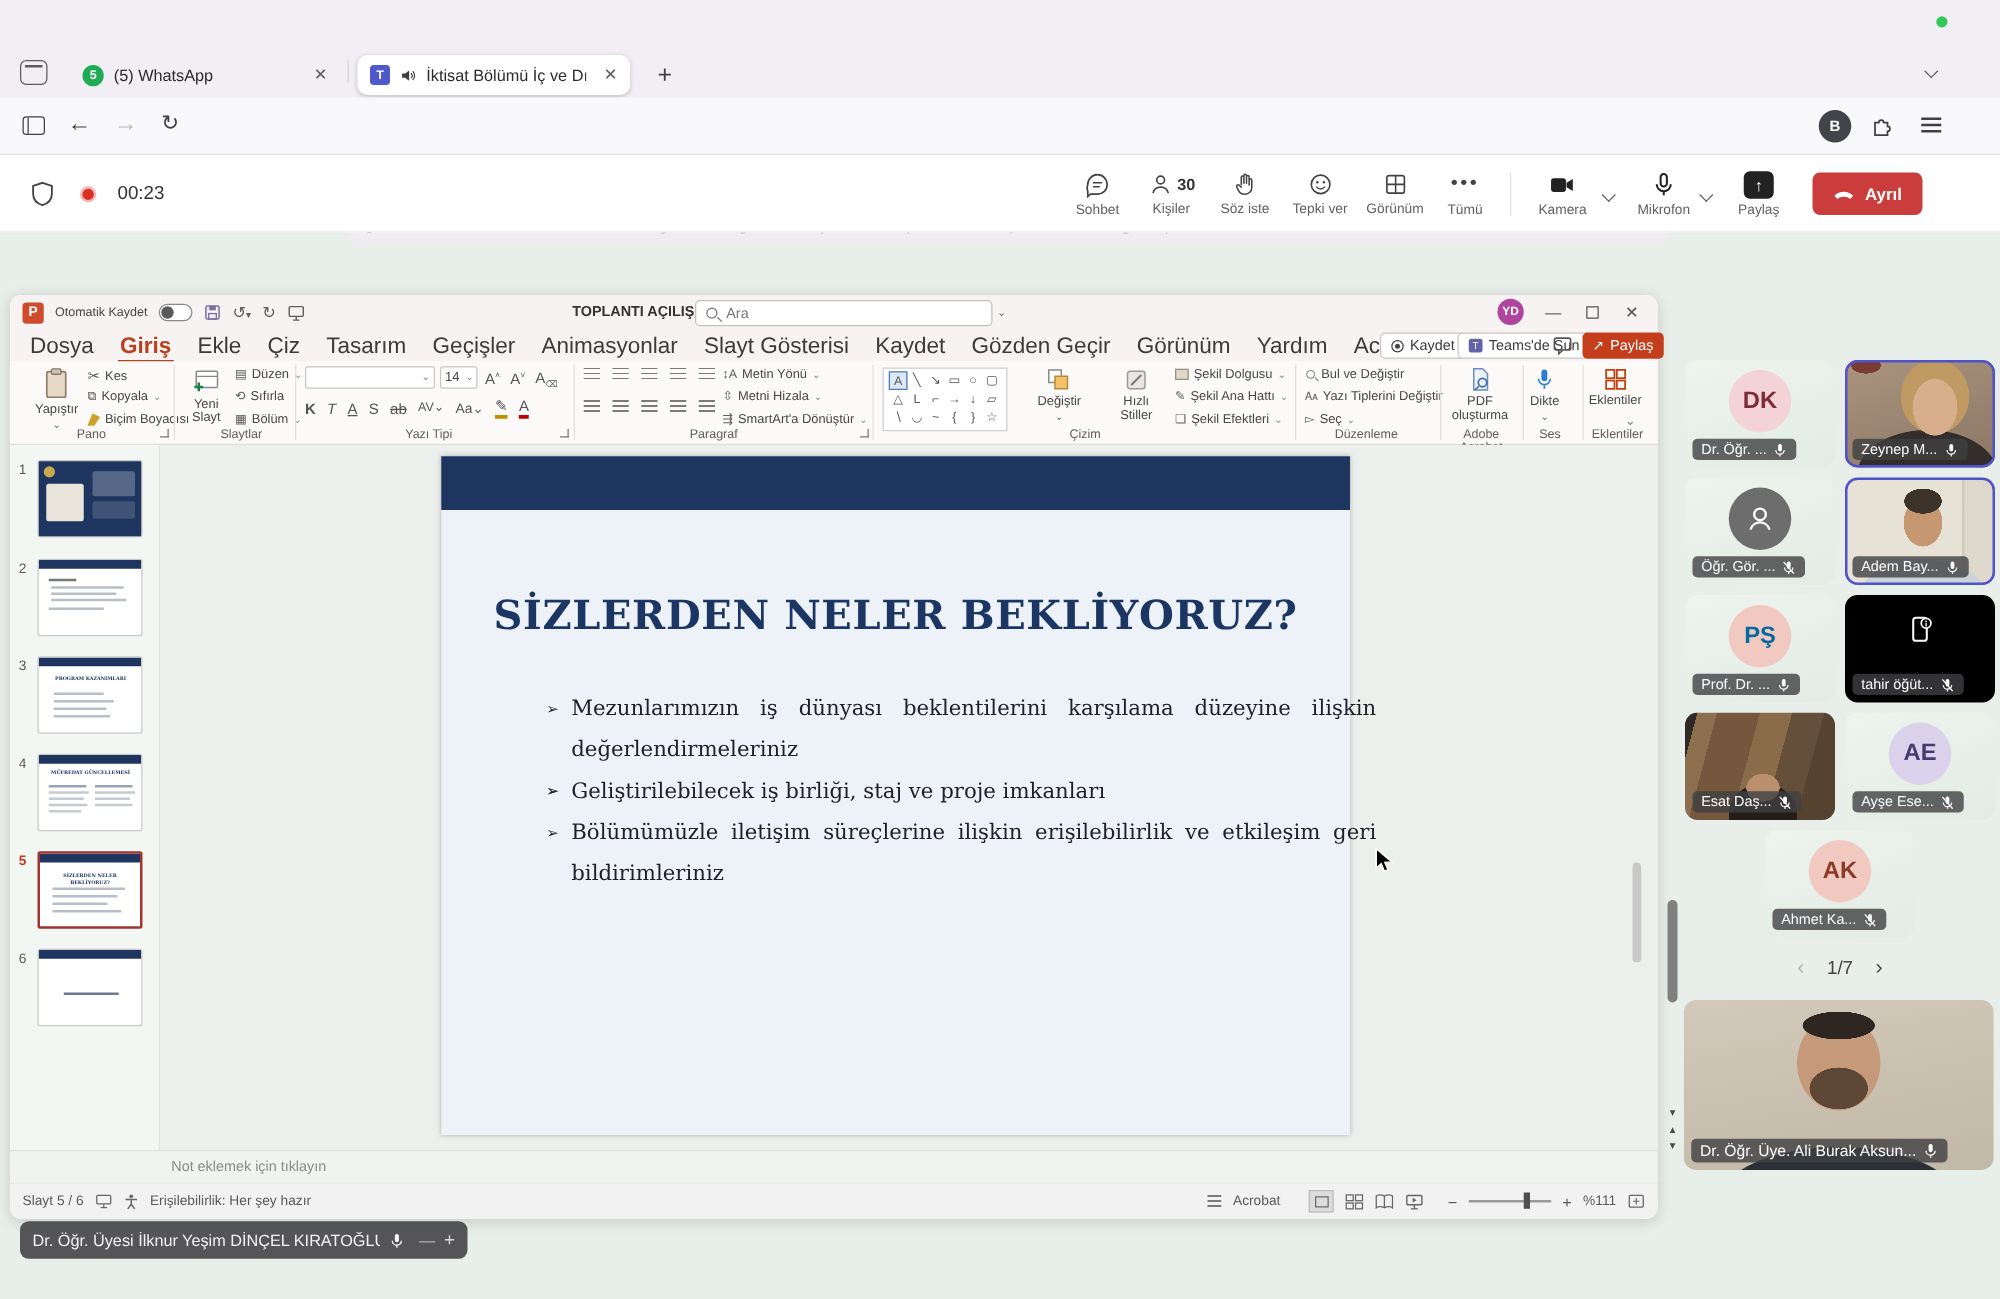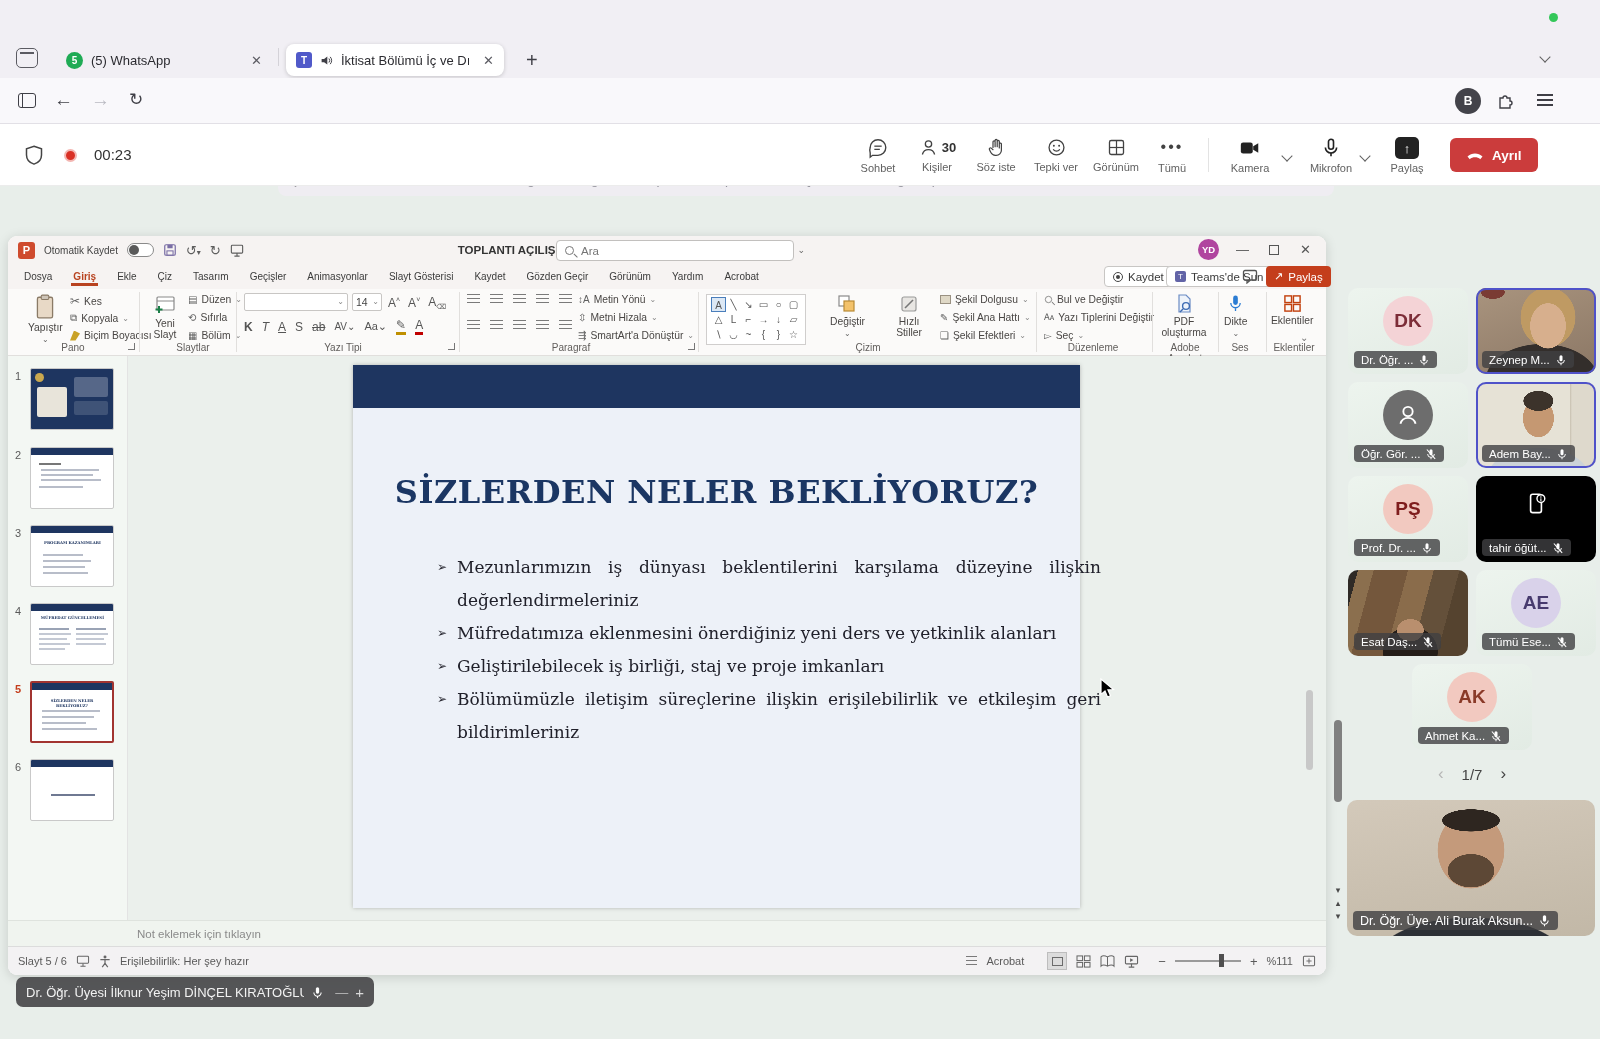--- a/index.html
+++ b/index.html
@@ -36,21 +36,21 @@
   .leave-btn { background:#cb3c3c; border-radius:6px; height:34px; padding:0 16px; gap:8px; color:#fff; font-size:13.5px; font-weight:bold; }
   .vdiv { width:1px; height:34px; background:#e3e3e3; }
   .rec-dot { width:13px; height:13px; border-radius:50%; background:#d93025; border:2.5px solid #f3b6b2; }
 
   
   .pptwin { left:8px; top:236px; width:1318px; height:739px; background:#fff; border-radius:9px; box-shadow:0 2px 12px rgba(0,0,0,.15); }
   .pptwin .abs { position:absolute; }
   .ppt-titlebar { left:0; top:0; width:1318px; height:28px; background:#f6f3f2; border-radius:9px 9px 0 0; }
   .ppt-menubar { left:0; top:28px; width:1318px; height:25px; background:#f6f3f2; }
   .ppt-ribbon { left:0; top:53px; width:1318px; height:67px; background:#fbfaf9; border-bottom:1px solid #e1dfdd; }
-  .menu-item { font-size:10px; color:#3b3b3b; padding:4px 2px; }
+  .menu-item { font-size:18px; color:#3b3b3b; padding:4px 2px; }
   .menu-item.active { font-weight:bold; color:#b8421f; box-shadow:inset 0 -3px 0 #b8421f; }
   .qat-ico { color:#5e5e5e; font-size:13px; }
   .ppt-logo { width:17px; height:17px; border-radius:3px; background:#cf4b2e; color:#fff; font-size:11px; font-weight:bold; display:flex; align-items:center; justify-content:center; }
   .toggle { width:27px; height:14px; border:1px solid #8a8a8a; border-radius:8px; background:#fff; position:relative; }
   .toggle:before { content:""; position:absolute; left:1px; top:1px; width:10px; height:10px; border-radius:50%; background:#5a5a5a; }
   .searchbox { width:238px; height:21px; background:#fff; border:1px solid #c2c0be; border-radius:4px; gap:7px; padding:0 8px; font-size:11.5px; color:#757575; }
   .mag { width:9px; height:9px; border:1.4px solid #777; border-radius:50%; position:relative; }
   .mag:after { content:""; position:absolute; left:7px; top:8px; width:5px; height:1.4px; background:#777; transform:rotate(45deg); }
   .win-ctl { color:#555; font-size:13px; }
   .yd-avatar { width:21px; height:21px; border-radius:50%; background:#b0459f; color:#fff; font-size:9.5px; font-weight:bold; display:flex; align-items:center; justify-content:center; }
@@ -600,21 +600,21 @@
   <div class="abs thumb" style="top:523px">
     <div class="bar"></div>
     <div class="tline" style="left:20px;top:34px;width:44px;background:#6f7992"></div>
   </div>
 
   <div class="abs slide">
     <div class="slide-topbar"></div>
     <div class="slide-title">SİZLERDEN NELER BEKLİYORUZ?</div>
     <div class="bullets">
       <p><span class="mk">➢</span><span>Mezunlarımızın iş dünyası beklentilerini karşılama düzeyine ilişkin değerlendirmeleriniz</span></p>
-      <p><span class="mk">➢</span><span>Müfredatımıza eklenmesini önerdiğiniz yeni ders ve yetkinlik alanları</span></p>
+      <p><span class="mk">➢</span></p>
       <p><span class="mk">➢</span><span>Geliştirilebilecek iş birliği, staj ve proje imkanları</span></p>
       <p><span class="mk">➢</span><span>Bölümümüzle iletişim süreçlerine ilişkin erişilebilirlik ve etkileşim geri bildirimleriniz</span></p>
     </div>
   </div>
 
   <div class="abs" style="left:1298px;top:454px;width:7px;height:80px;background:#c8c8c8;border-radius:4px"></div>
   <div class="abs" style="left:1289px;top:40px;font-size:10px;color:#777;top:96px;left:1292px">⌄</div>
 
   <div class="abs notesbar flex">
     <span style="margin-left:129px">Not eklemek için tıklayın</span>
@@ -709,21 +709,21 @@
   <div class="plabel">
       <span>Adem Bay...</span>
       <svg width="12" height="12" viewBox="0 0 16 16">
         <rect x="6" y="1.5" width="4" height="8" rx="2" fill="#fff"></rect>
         <path d="M3.5 8a4.5 4.5 0 0 0 9 0" fill="none" stroke="#fff" stroke-width="1.3"></path>
         <line x1="8" y1="12.5" x2="8" y2="15" stroke="#fff" stroke-width="1.3"></line>
       </svg>
     </div>
 </div>
 <div class="abs ptile" style="left:1348px;top:476px">
-  <div class="pavatar" style="background:#f2c9c0;color:#7f1d1d">PŞ</div>
+  <div class="pavatar" style="background:#f2c9c0;color:#0369a1">PŞ</div>
   <div class="plabel">
       <span>Prof. Dr. ...</span>
       <svg width="12" height="12" viewBox="0 0 16 16">
         <rect x="6" y="1.5" width="4" height="8" rx="2" fill="#fff"></rect>
         <path d="M3.5 8a4.5 4.5 0 0 0 9 0" fill="none" stroke="#fff" stroke-width="1.3"></path>
         <line x1="8" y1="12.5" x2="8" y2="15" stroke="#fff" stroke-width="1.3"></line>
       </svg>
     </div>
 </div>
 <div class="abs ptile t-phone" style="left:1476px;top:476px">
@@ -750,21 +750,21 @@
         <rect x="6" y="1.5" width="4" height="8" rx="2" fill="#fff"></rect>
         <path d="M3.5 8a4.5 4.5 0 0 0 9 0" fill="none" stroke="#fff" stroke-width="1.3"></path>
         <line x1="8" y1="12.5" x2="8" y2="15" stroke="#fff" stroke-width="1.3"></line>
         <line x1="2.5" y1="2" x2="13.5" y2="14.5" stroke="#fff" stroke-width="1.5"></line>
       </svg>
     </div>
 </div>
 <div class="abs ptile" style="left:1476px;top:570px">
   <div class="pavatar" style="background:#d9d2ea;color:#473a6e">AE</div>
   <div class="plabel">
-      <span>Tümü Ese...</span>
+      <span>Ayşe Ese...</span>
       <svg width="12" height="12" viewBox="0 0 16 16">
         <rect x="6" y="1.5" width="4" height="8" rx="2" fill="#fff"></rect>
         <path d="M3.5 8a4.5 4.5 0 0 0 9 0" fill="none" stroke="#fff" stroke-width="1.3"></path>
         <line x1="8" y1="12.5" x2="8" y2="15" stroke="#fff" stroke-width="1.3"></line>
         <line x1="2.5" y1="2" x2="13.5" y2="14.5" stroke="#fff" stroke-width="1.5"></line>
       </svg>
     </div>
 </div>
 <div class="abs ptile" style="left:1412px;top:664px">
   <div class="pavatar" style="background:#f2c9c0;color:#8a3a28">AK</div>

